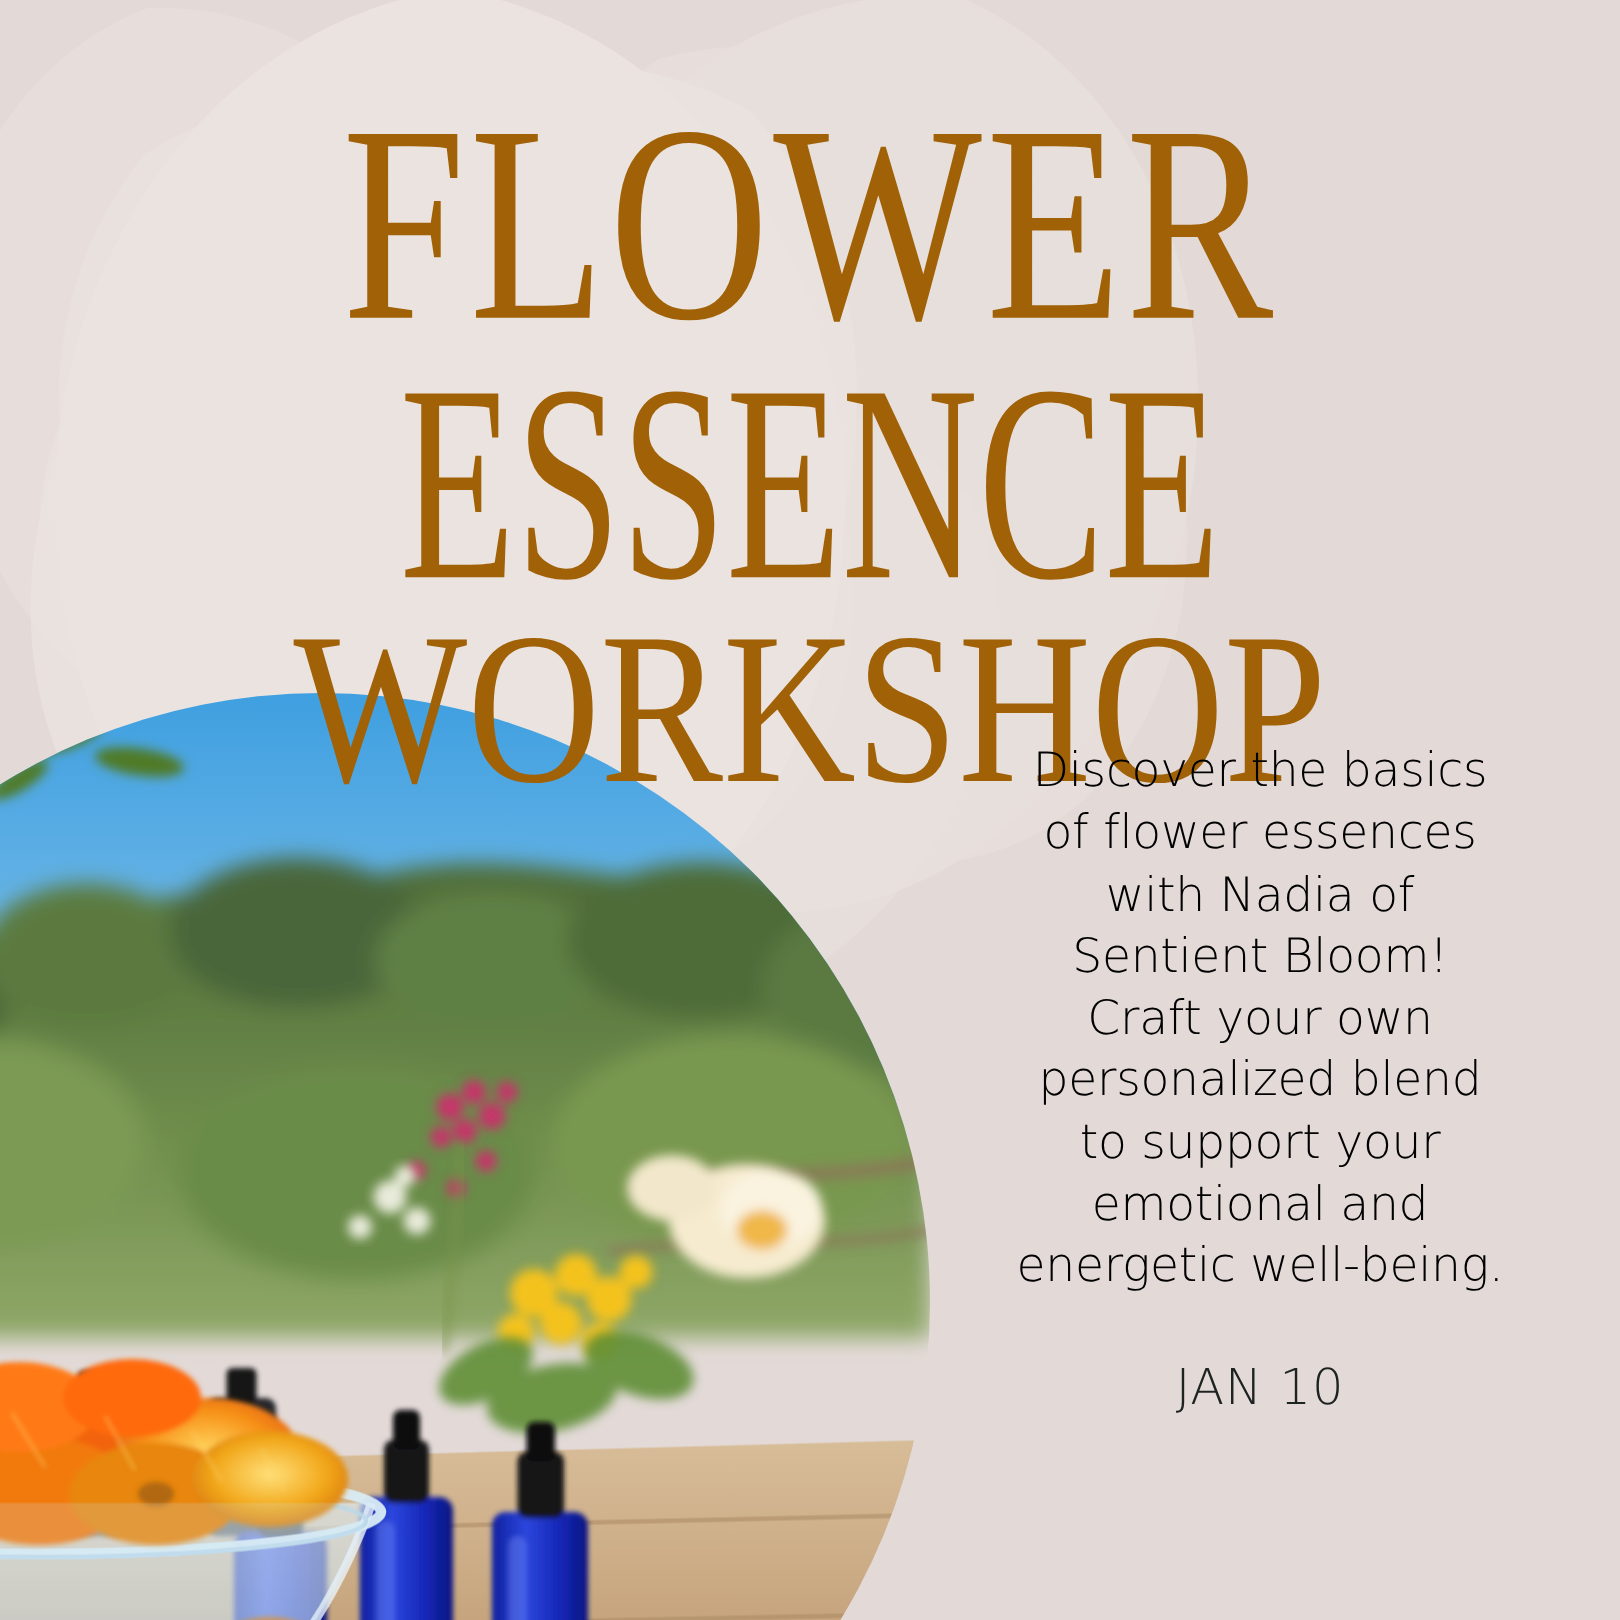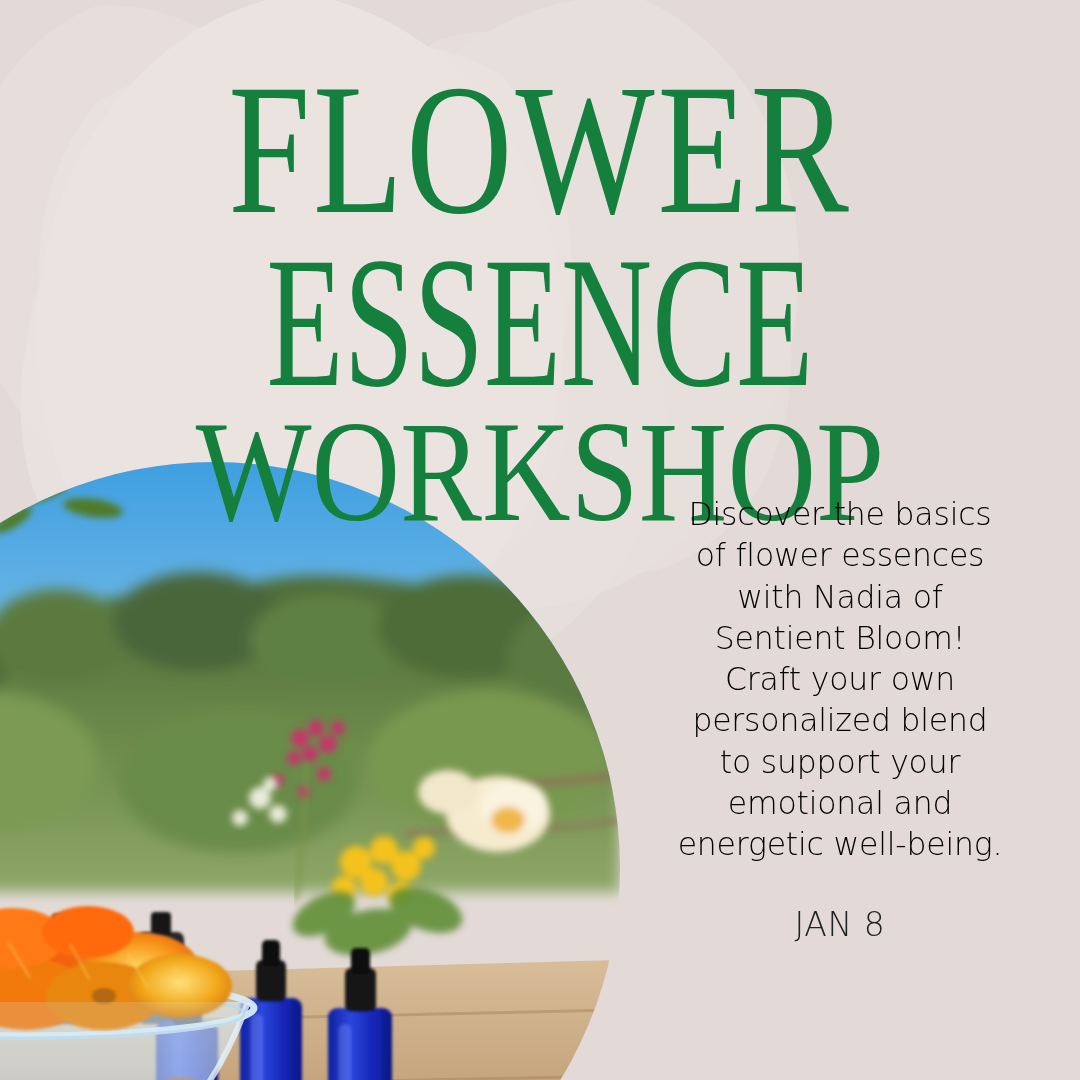--- a/index.html
+++ b/index.html
@@ -23,21 +23,21 @@
     pointer-events: none;
   }
   .watermark svg { display:block; width:100%; height:100%; }
 
   
   .title-block {
     position: absolute;
     left: 0; right: 0;
     top: 58px;
     text-align: center;
-    color: #15803d;
+    color: #a16207;
     z-index: 5;
   }
   .tline {
     display: block;
     font-family: "Liberation Serif", serif;
     font-weight: 400;
     line-height: 0.98;
     white-space: nowrap;
   }
   .tline-1 {
@@ -388,17 +388,17 @@
     <p class="body">Discover the basics
 of flower essences
 with Nadia of
 Sentient Bloom!
 Craft your own
 personalized blend
 to support your
 emotional and
 energetic well-being.</p>
     <div class="when">
-      <div>JAN 8</div>
+      <div>JAN 10</div>
     </div>
   </div>
 
 </div>
 
 </body></html>

